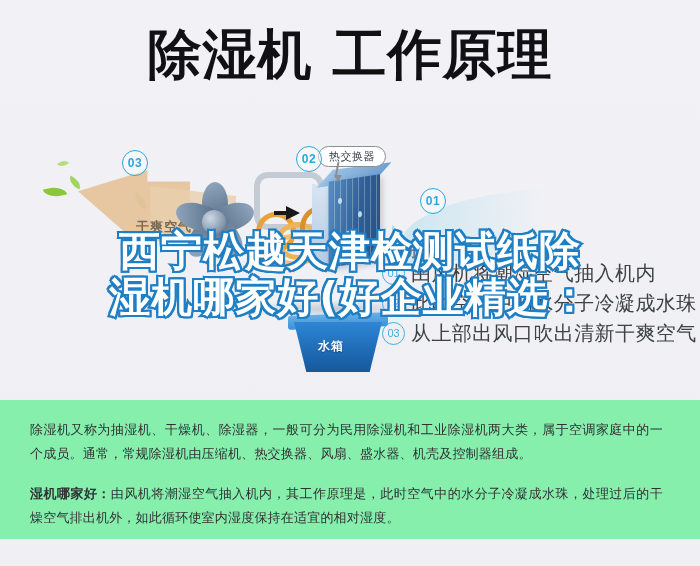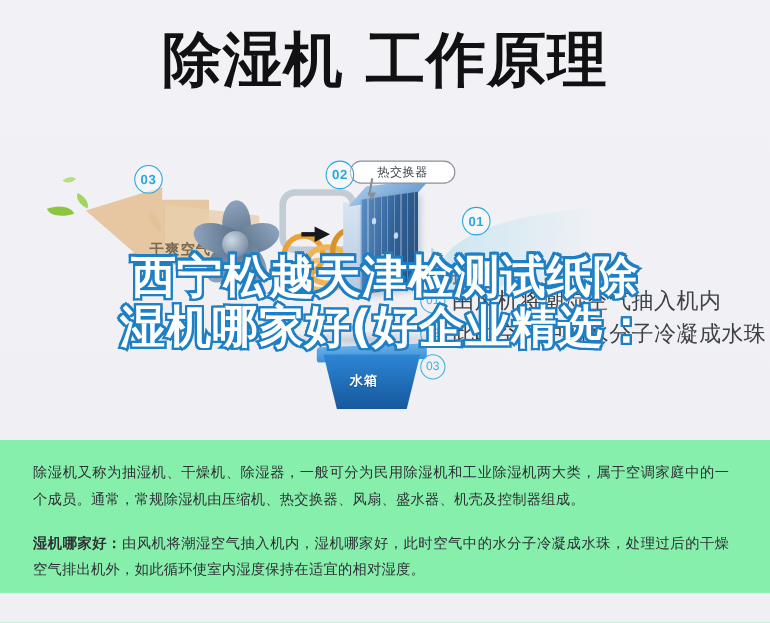--- a/index.html
+++ b/index.html
@@ -244,21 +244,21 @@
     background: #cfe6f7;
     border-radius: 50% 50% 50% 50% / 60% 60% 40% 40%;
     opacity: .9;
   }
 
   
   .callout {
     position: absolute;
     left: 318px;
     top: 146px;
-    padding: 2px 24px;
+    padding: 2px 10px;
     background: #ffffff;
     border: 1.4px solid #8a8f96;
     border-radius: 11px;
     font-size: 11px;
     color: #3a4048;
     white-space: nowrap;
     letter-spacing: .5px;
   }
   .callout-tail {
     position: absolute;
@@ -503,28 +503,29 @@
       <div class="step-row">
         <span class="step-num">01</span>
         <span class="step-text">由风机将潮湿空气抽入机内</span>
       </div>
       <div class="step-row">
         <span class="step-num">02</span>
         <span class="step-text">此时空气中的水分子冷凝成水珠</span>
       </div>
       <div class="step-row">
         <span class="step-num">03</span>
+        <span class="step-text">从上部出风口吹出清新干爽空气</span>
       </div>
     </div>
 
     <div class="overlay">
       <div>西宁松越天津检测试纸除</div>
       <div>湿机哪家好(好企业精选：</div>
     </div>
 
   </div>
 
   <div class="body-copy">
     <p class="para">除湿机又称为抽湿机、干燥机、除湿器，一般可分为民用除湿机和工业除湿机两大类，属于空调家庭中的一个成员。通常，常规除湿机由压缩机、热交换器、风扇、盛水器、机壳及控制器组成。</p>
-    <p class="para"><span class="lead">湿机哪家好：</span><span>由风机将潮湿空气抽入机内，湿机哪家好，此时空气中的水分子冷凝成水珠，处理过后的干燥空气排出机外，如此循环使室内湿度保持在适宜的相对湿度。</span></p>
+    <p class="para"><span class="lead">湿机哪家好：</span><span>由风机将潮湿空气抽入机内，其工作原理是，此时空气中的水分子冷凝成水珠，处理过后的干燥空气排出机外，如此循环使室内湿度保持在适宜的相对湿度。</span></p>
   </div>
 
 </div>
 
 </body></html>

